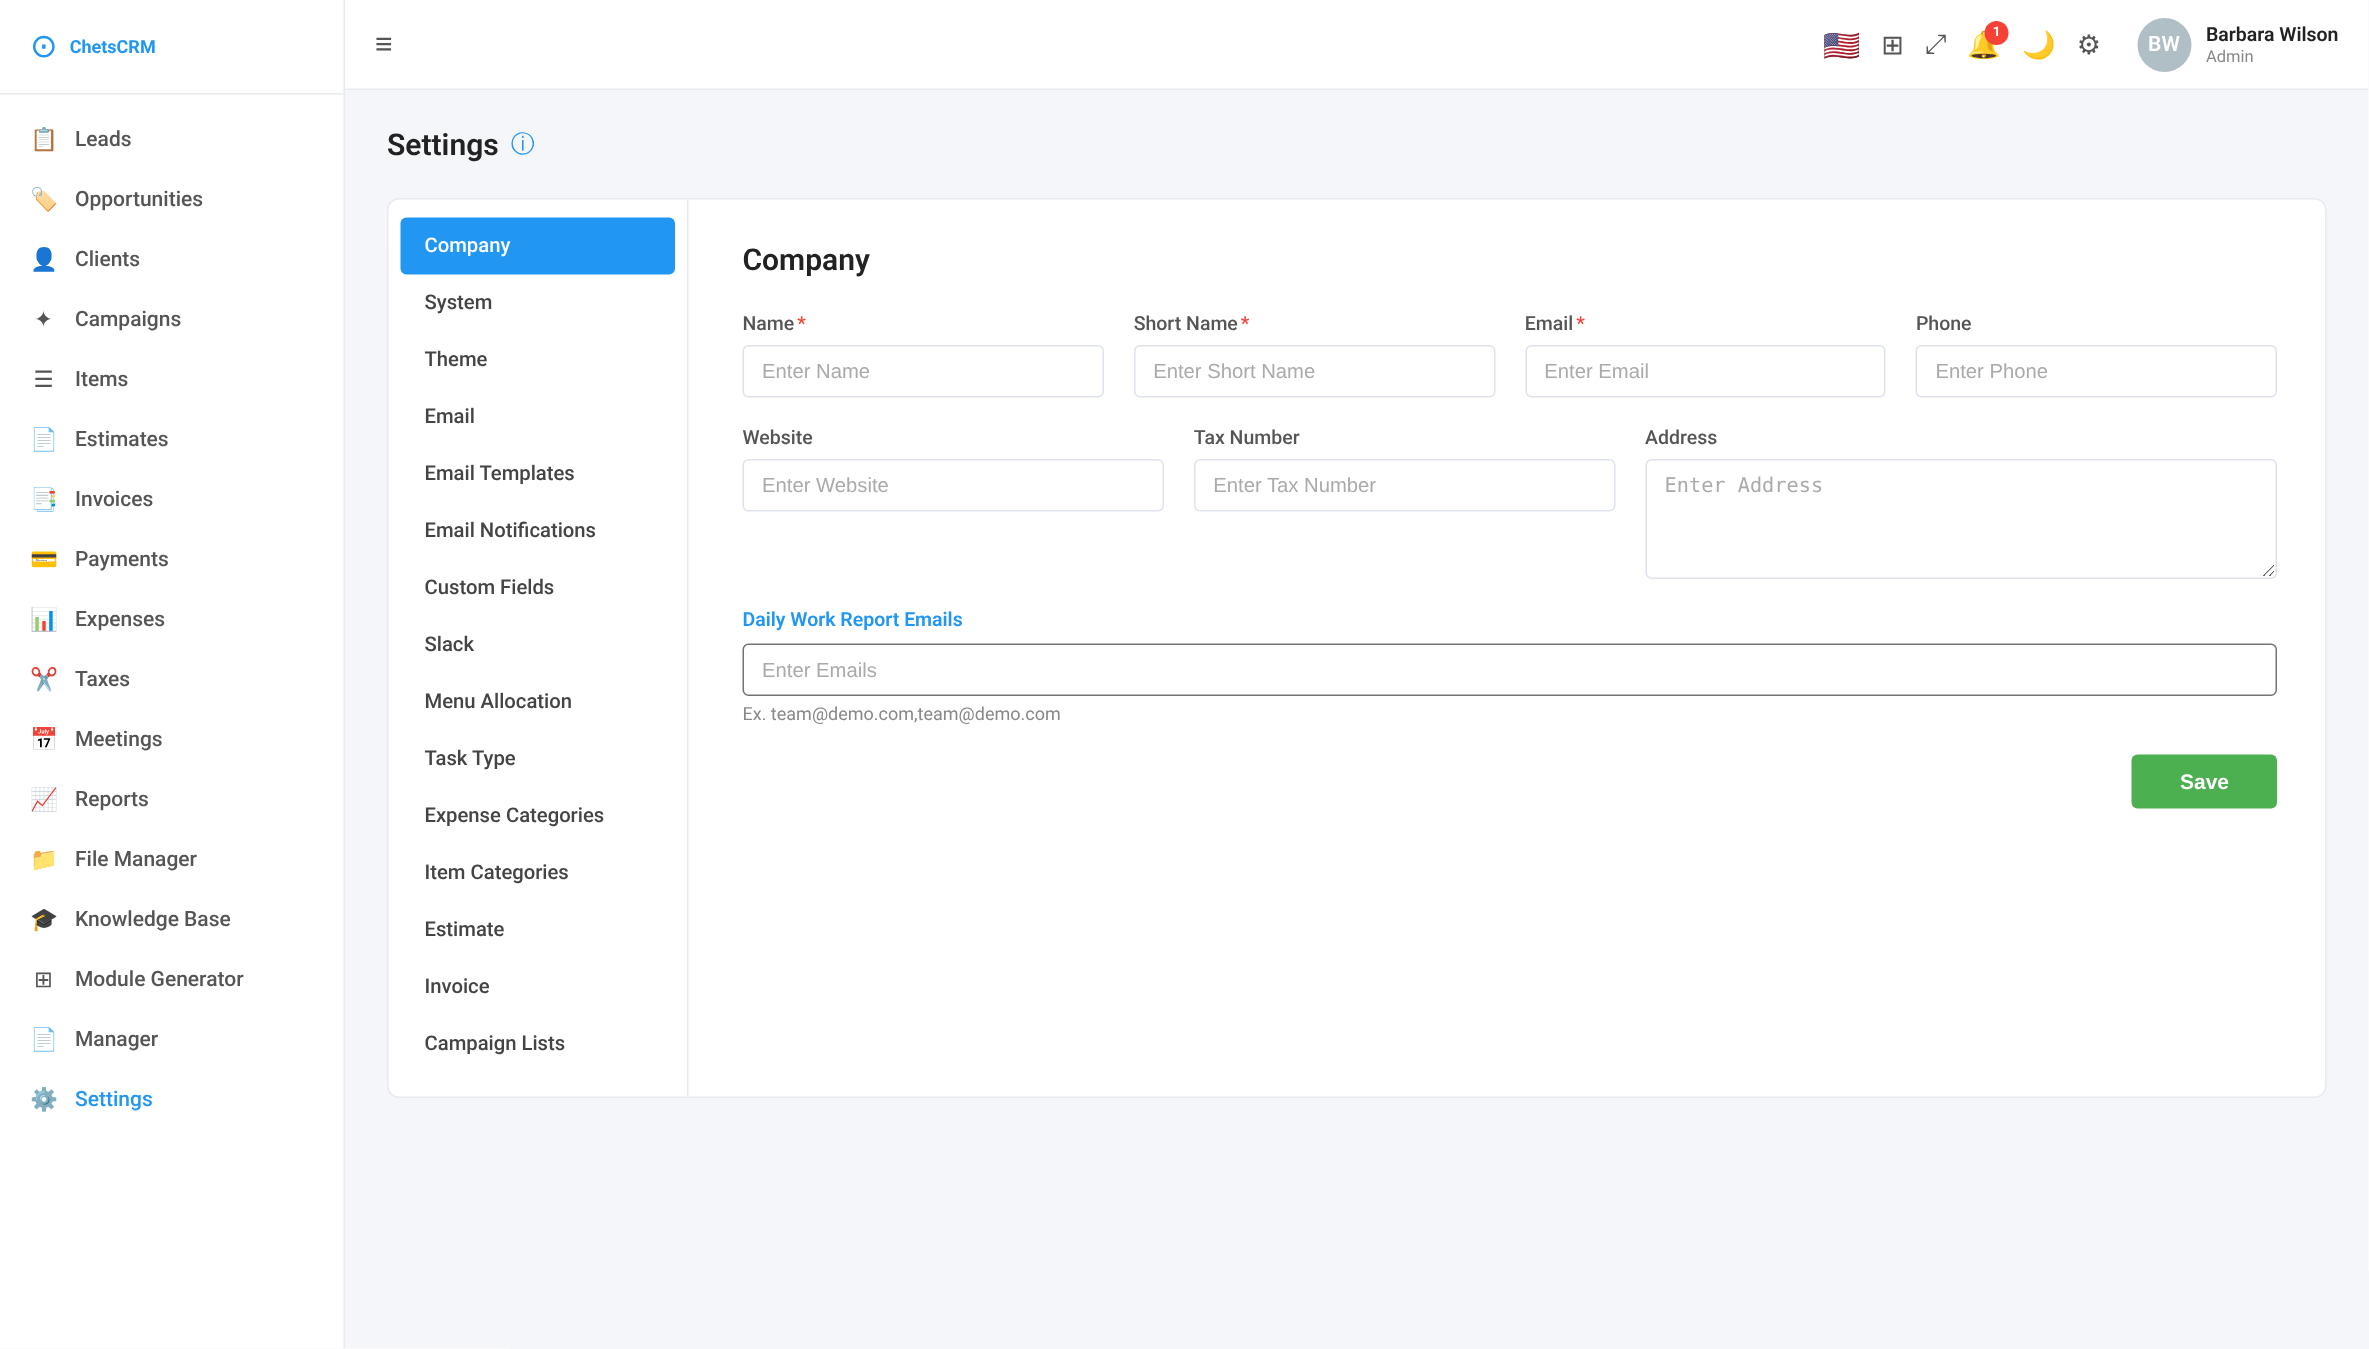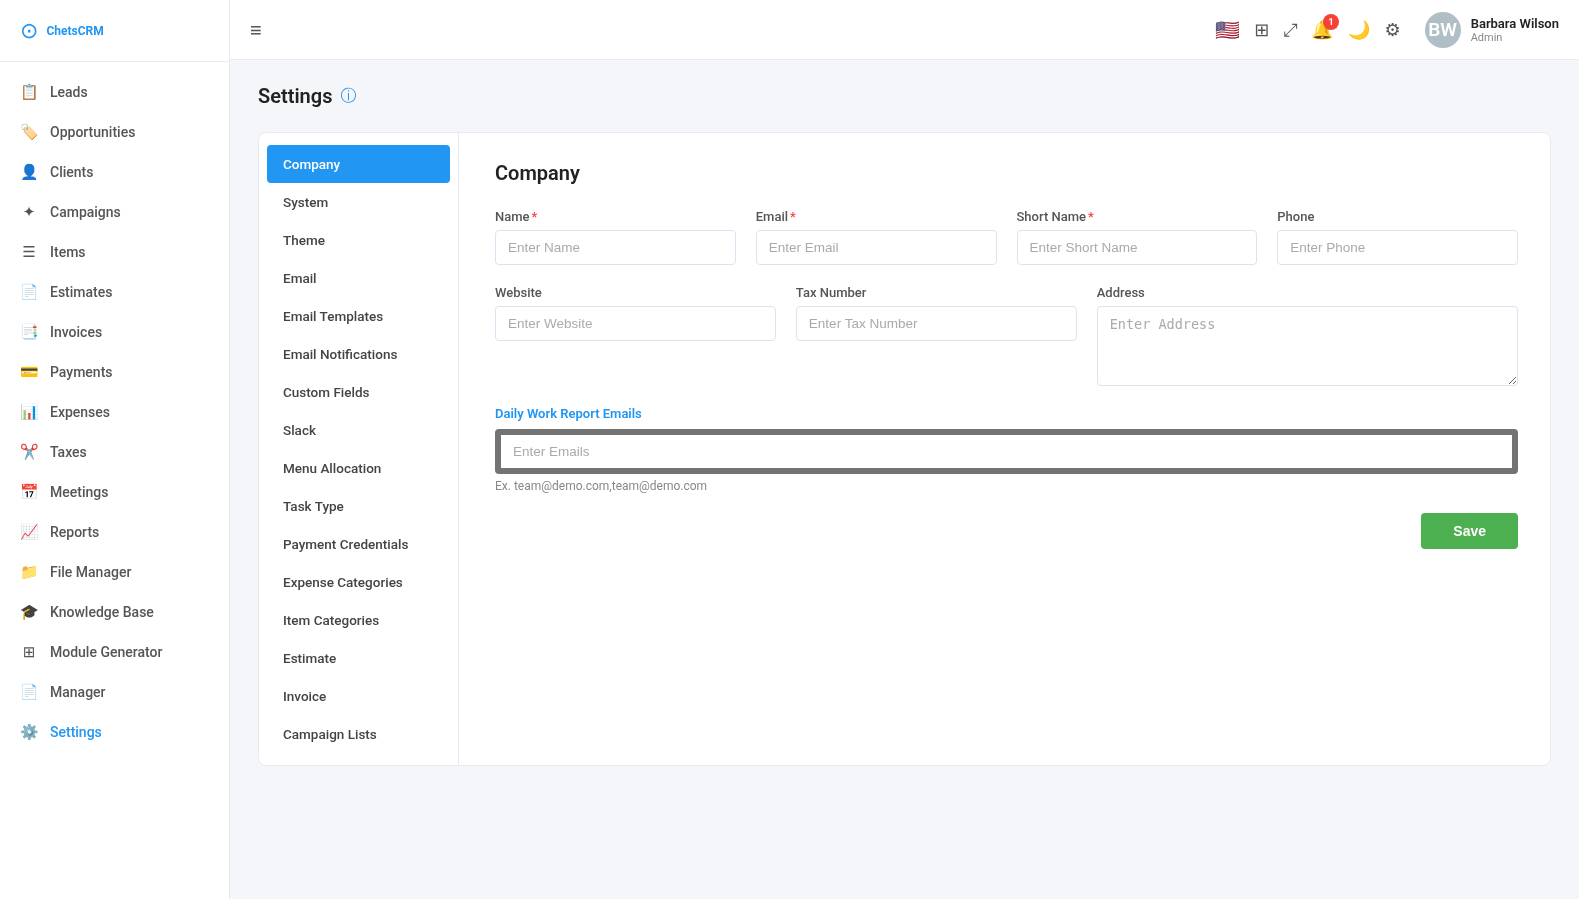--- a/index.html
+++ b/index.html
@@ -75,21 +75,21 @@
       background: #f44336;
       color: #fff;
       font-size: 9px;
       border-radius: 50%;
       width: 16px; height: 16px;
       display: flex; align-items: center; justify-content: center;
       font-weight: 700;
     }
     .flag { font-size: 20px; }
     .user-info { display: flex; align-items: center; gap: 10px; margin-left: 8px; }
-    .avatar { width: 36px; height: 36px; border-radius: 50%; background: #b0bec5; overflow: hidden; display: flex; align-items: center; justify-content: center; font-size: 19px; color: #fff; font-weight: 600; }
+    .avatar { width: 36px; height: 36px; border-radius: 50%; background: #b0bec5; overflow: hidden; display: flex; align-items: center; justify-content: center; font-size: 14px; color: #fff; font-weight: 600; }
     .user-text { display: flex; flex-direction: column; }
     .user-name { font-size: 13px; font-weight: 600; color: #222; }
     .user-role { font-size: 11px; color: #888; }
 
     
     .content {
       flex: 1;
       overflow-y: auto;
       padding: 24px 28px;
     }
@@ -182,21 +182,21 @@
     }
 
     .daily-work-section { margin-bottom: 20px; }
     .daily-work-label {
       font-size: 13px;
       font-weight: 600;
       color: #2196F3;
       margin-bottom: 8px;
     }
     .emails-input {
-      border: 6px solid #737373;
+      border: 1px solid #737373;
       border-radius: 4px;
       padding: 9px 12px;
       font-size: 13.5px;
       color: #333;
       outline: none;
       width: 100%;
     }
     .emails-input::placeholder { color: #aaa; }
     .emails-hint {
       font-size: 12px;
@@ -341,49 +341,48 @@
       <div class="settings-nav-item active">Company</div>
           <div class="settings-nav-item">System</div>
           <div class="settings-nav-item">Theme</div>
           <div class="settings-nav-item">Email</div>
           <div class="settings-nav-item">Email Templates</div>
           <div class="settings-nav-item">Email Notifications</div>
           <div class="settings-nav-item">Custom Fields</div>
           <div class="settings-nav-item">Slack</div>
           <div class="settings-nav-item">Menu Allocation</div>
           <div class="settings-nav-item">Task Type</div>
-          <div class="settings-nav-item">Payment Credentials</div>
           <div class="settings-nav-item">Expense Categories</div>
           <div class="settings-nav-item">Item Categories</div>
           <div class="settings-nav-item">Estimate</div>
           <div class="settings-nav-item">Invoice</div>
           <div class="settings-nav-item">Campaign Lists</div>
         </div>
 
       <div class="settings-content">
         <div class="settings-section-title">Company</div>
 
         <div class="form-row">
           <div class="form-group">
             <label class="form-label">
               <span>Name</span><span class="required">*</span>
             </label>
             <input class="form-input" type="text" placeholder="Enter Name" style="">
           </div>
           <div class="form-group">
             <label class="form-label">
+              <span>Short Name</span><span class="required">*</span>
+            </label>
+            <input class="form-input" type="text" placeholder="Enter Short Name" style="">
+          </div>
+          <div class="form-group">
+            <label class="form-label">
               <span>Email</span><span class="required">*</span>
             </label>
             <input class="form-input" type="email" placeholder="Enter Email" style="">
-          </div>
-          <div class="form-group">
-            <label class="form-label">
-              <span>Short Name</span><span class="required">*</span>
-            </label>
-            <input class="form-input" type="text" placeholder="Enter Short Name" style="">
           </div>
           <div class="form-group">
             <label class="form-label">Phone</label>
             <input class="form-input" type="text" placeholder="Enter Phone" style="">
           </div>
         </div>
 
         <div class="form-row">
           <div class="form-group">
             <label class="form-label">Website</label>

